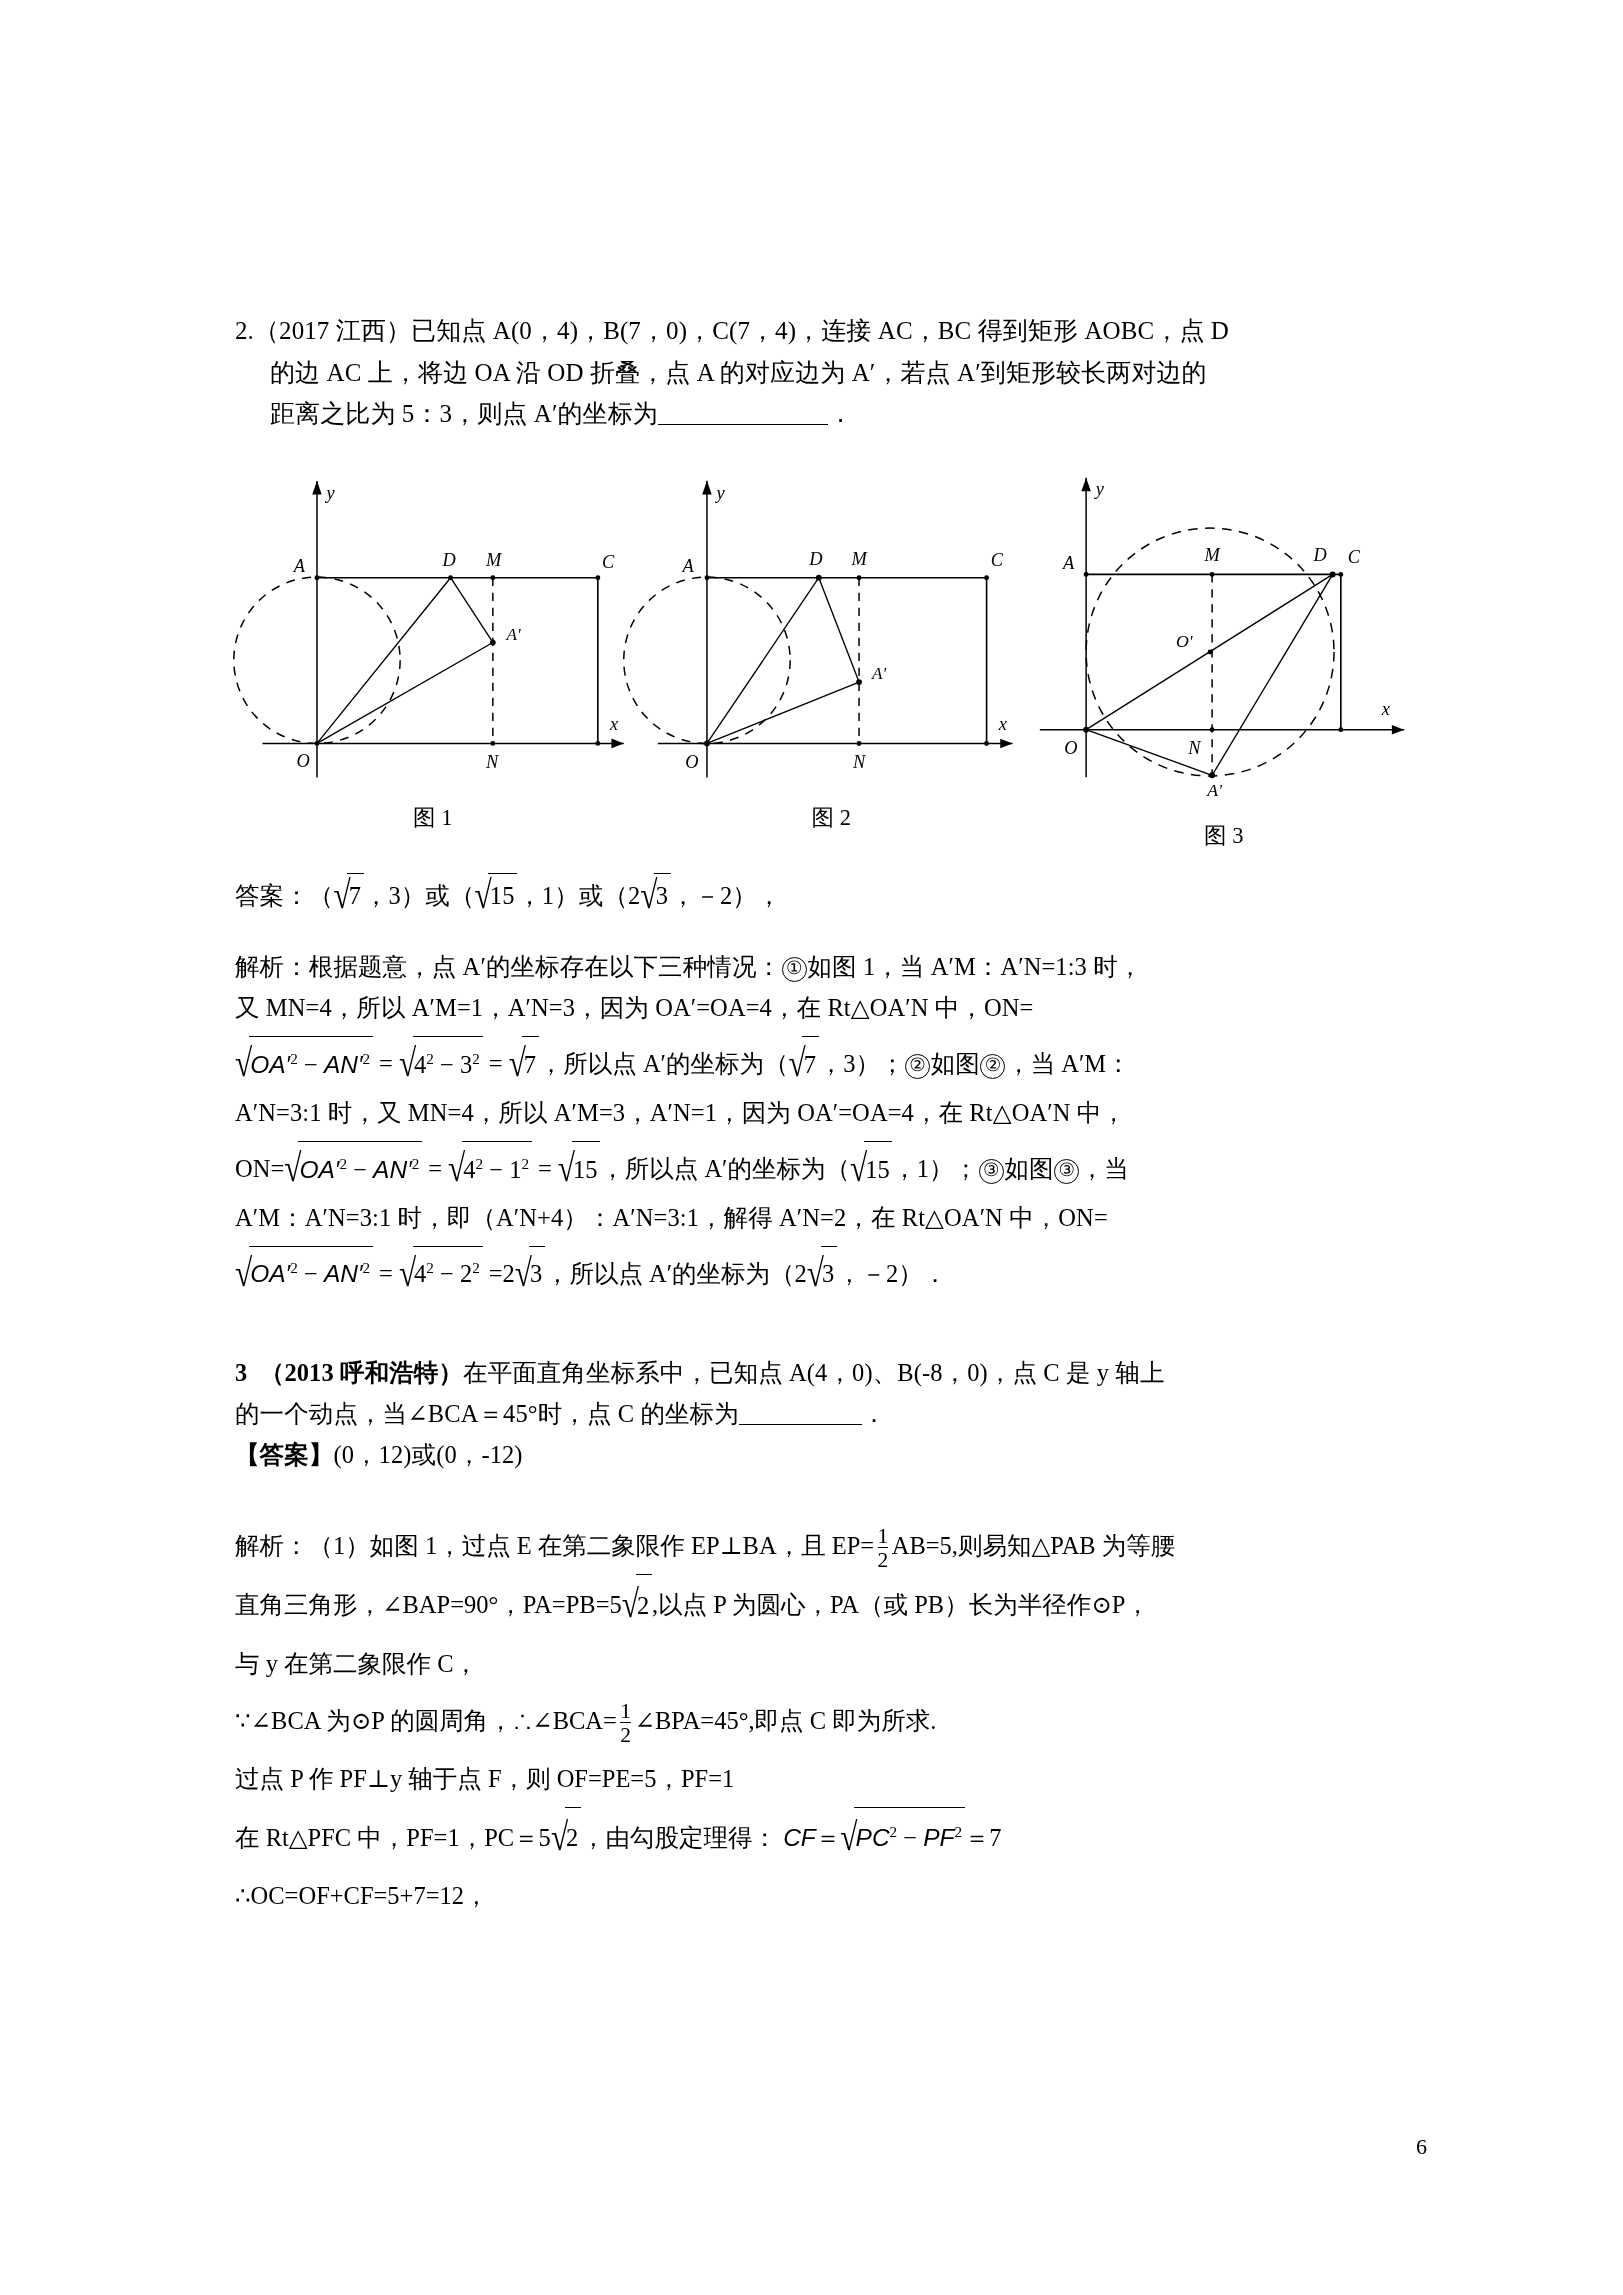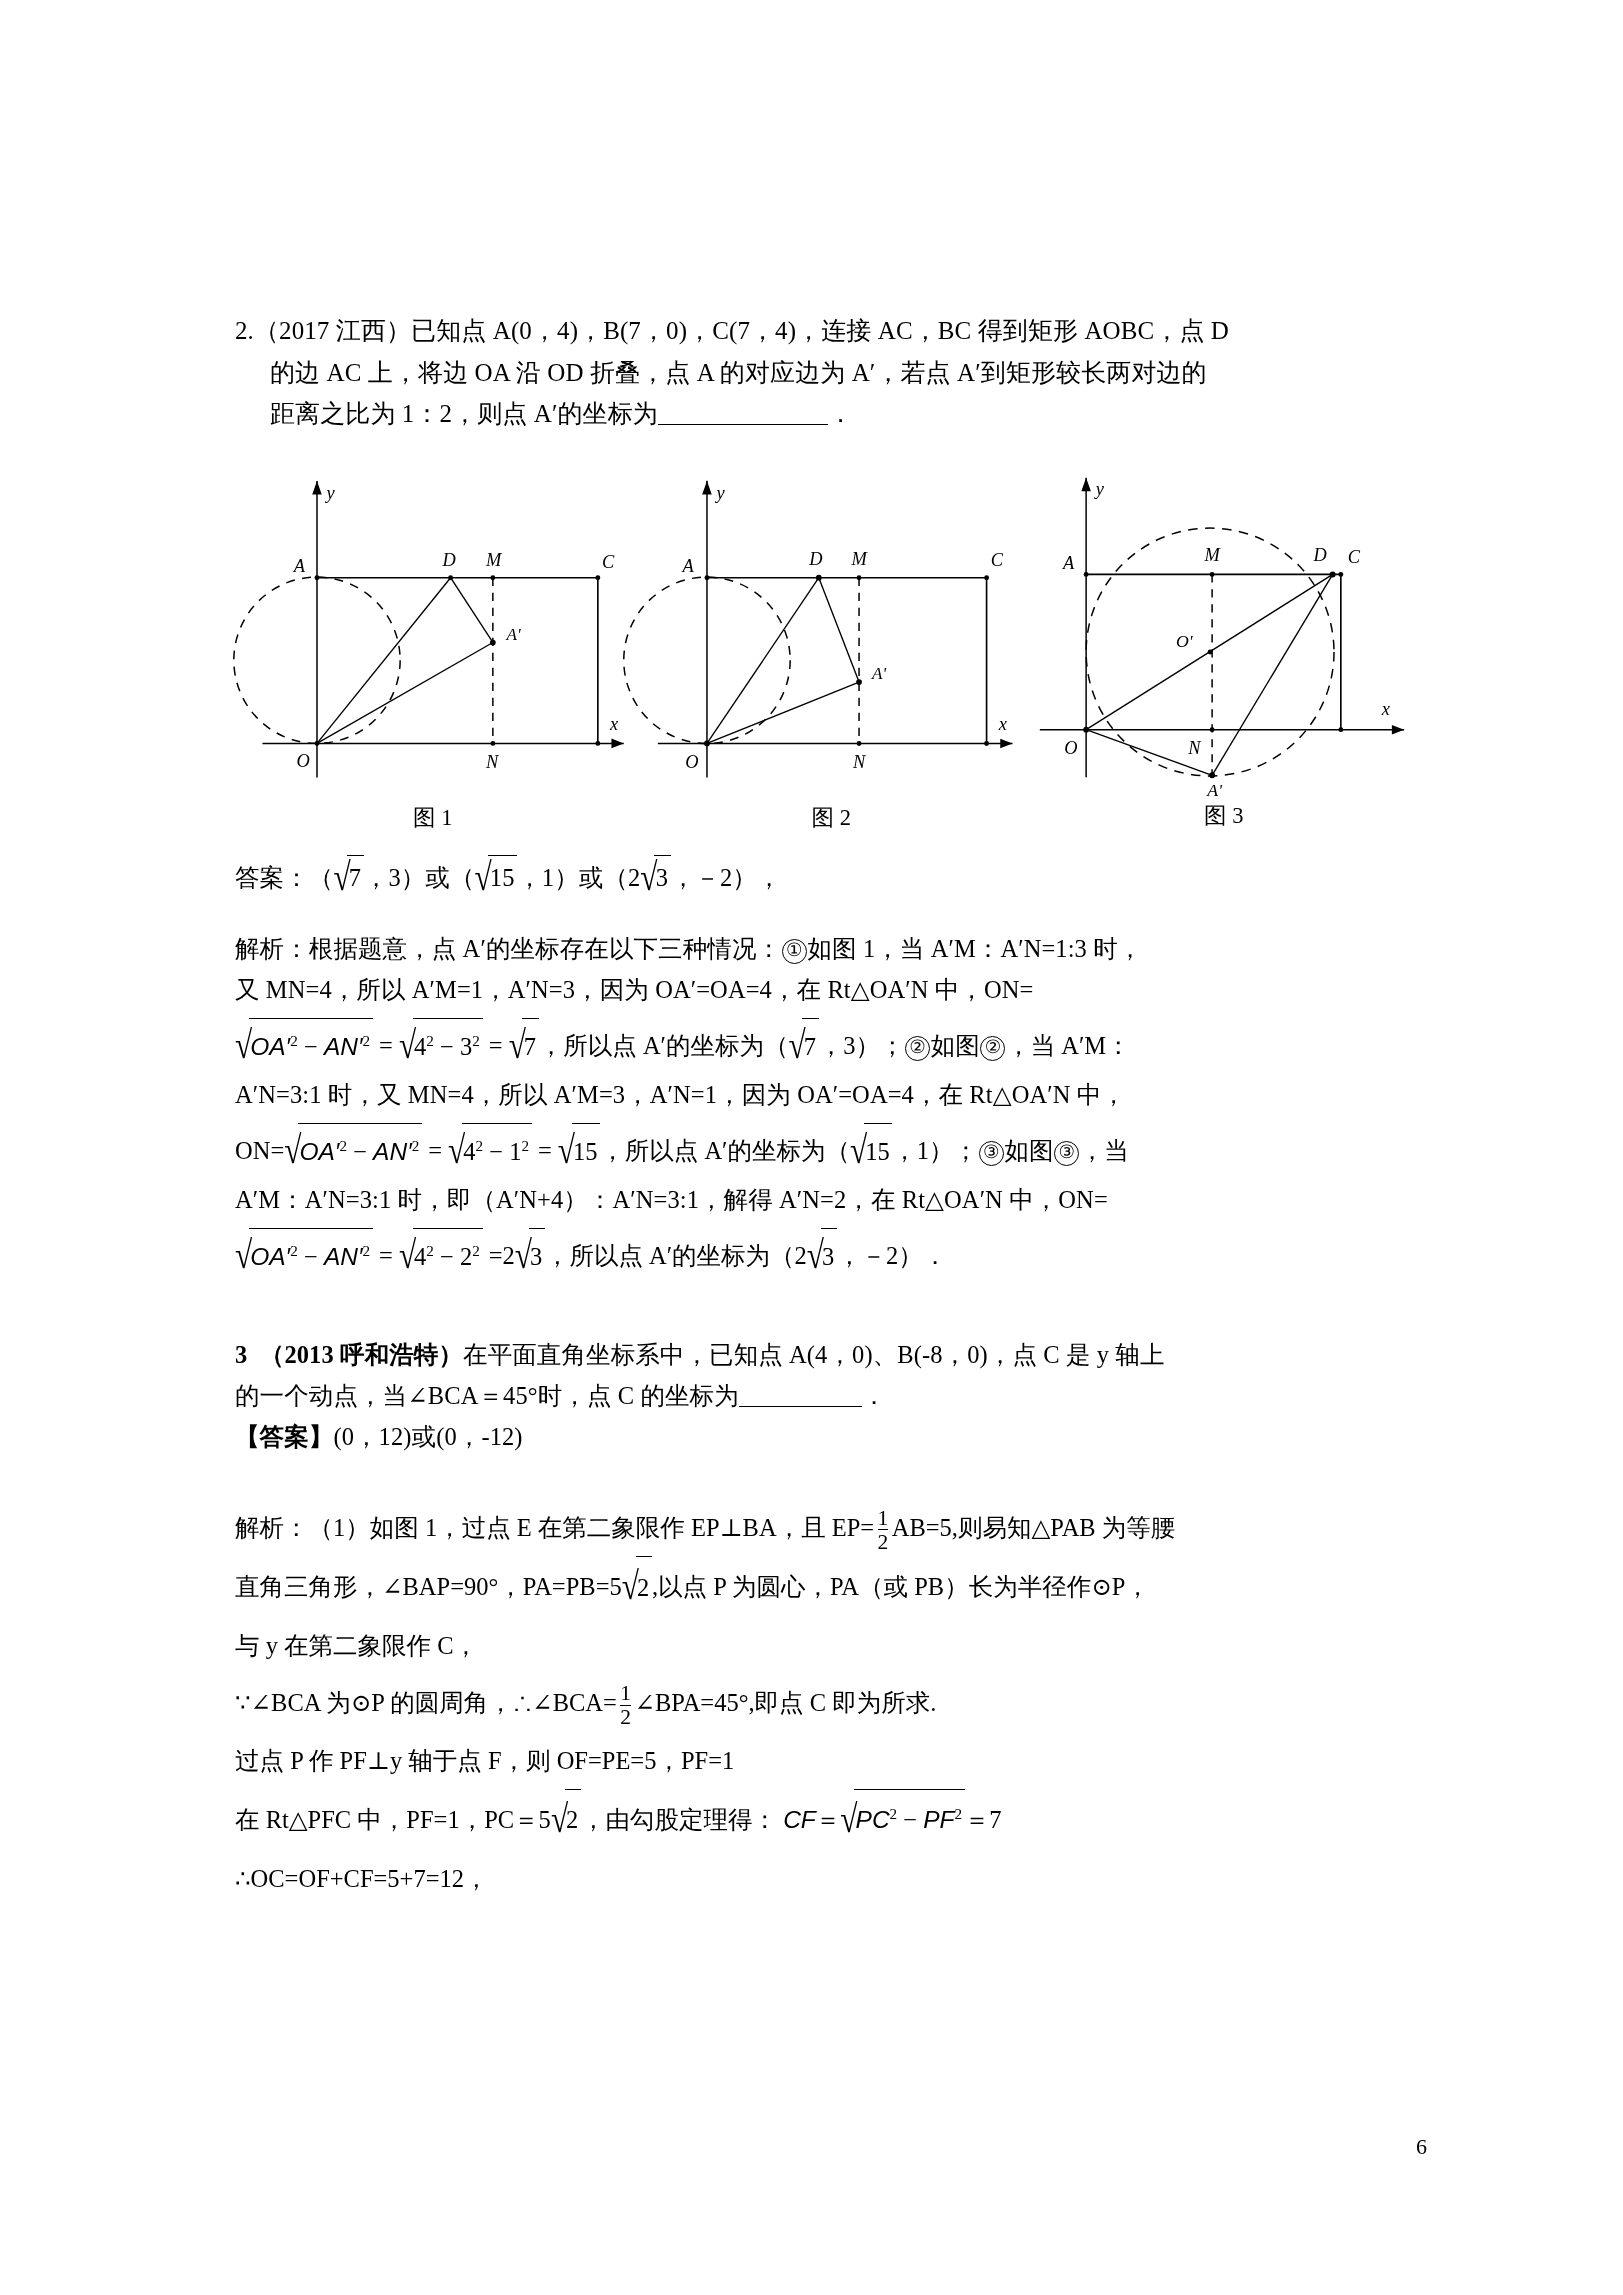--- a/index.html
+++ b/index.html
@@ -136,21 +136,21 @@
 <body>
 
 <div class="page">
 
   <div class="content">
 
     <div class="stem">
       <div class="ln">2.（2017 江西）已知点 A(0，4)，B(7，0)，C(7，4)，连接 AC，BC 得到矩形 AOBC，点 D</div>
       <div class="ln indent1">的边 AC 上，将边 OA 沿 OD 折叠，点 A 的对应边为 A′，若点 A′到矩形较长两对边的</div>
       <div class="ln indent1">
-        <span>距离之比为 1：2，则点 A′的坐标为</span><span class="blank" style="width:170px"></span><span>．</span>
+        <span>距离之比为 5：3，则点 A′的坐标为</span><span class="blank" style="width:170px"></span><span>．</span>
       </div>
     </div>
 
     <div class="figrow">
 
       <div class="figbox fig1">
         <svg width="409" height="341" viewBox="0 0 600 500">
 
           <line x1="30" y1="420" x2="560" y2="420" stroke="#000" stroke-width="2.2"></line>
           <polygon points="560,420 542,413 542,427" fill="#000"></polygon>
@@ -255,21 +255,21 @@
           <text x="252" y="152" font-size="27">M</text>
           <text x="412" y="152" font-size="27">D</text>
           <text x="462" y="156" font-size="27">C</text>
           <text x="210" y="278" font-size="26">O'</text>
           <text x="46" y="436" font-size="27">O</text>
           <text x="228" y="436" font-size="27">N</text>
           <text x="256" y="498" font-size="26">A'</text>
           <text x="512" y="378" font-size="27">x</text>
           <text x="92" y="56" font-size="27">y</text>
         </svg>
-        <div class="figcap" style="width:382px;margin-top:2px">图 3</div>
+        <div class="figcap" style="width:382px;margin-top:22px">图 3</div>
       </div>
 
     </div>
 
     <div class="ansblock">
 
       <div class="ln">
         <span>答案：</span><span>（</span><span class="rad"><span class="radsym">√</span><span class="radbar"><span>7</span></span></span><span>，3）或（</span><span class="rad"><span class="radsym">√</span><span class="radbar"><span>15</span></span></span><span>，1）或（</span><span>2</span><span class="rad"><span class="radsym">√</span><span class="radbar"><span>3</span></span></span><span>，－2），</span>
       </div>
 

